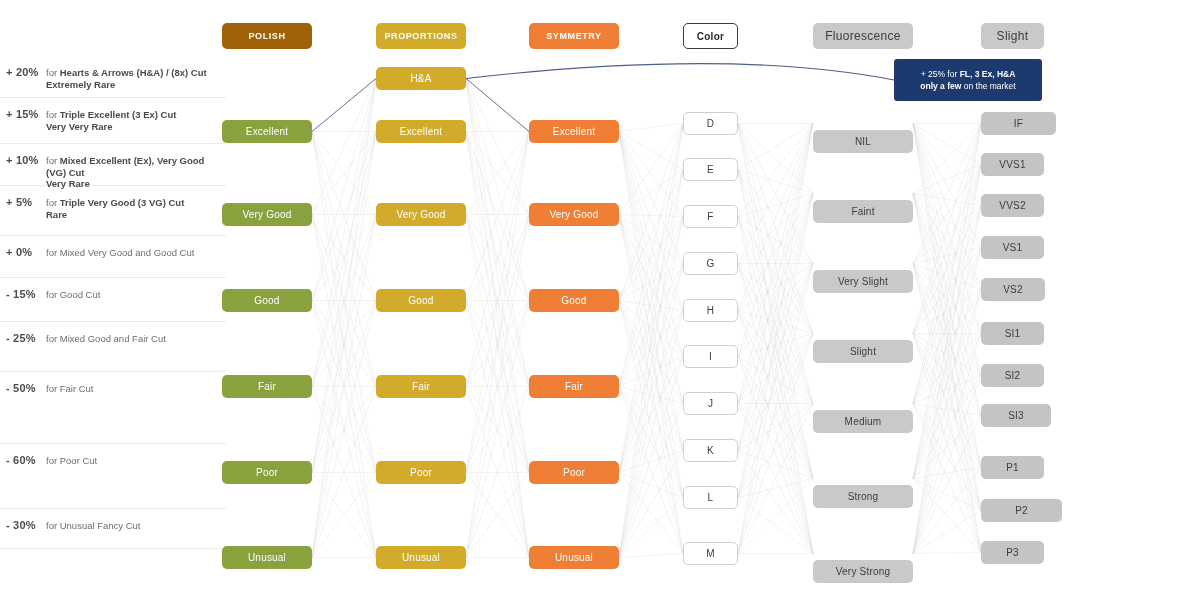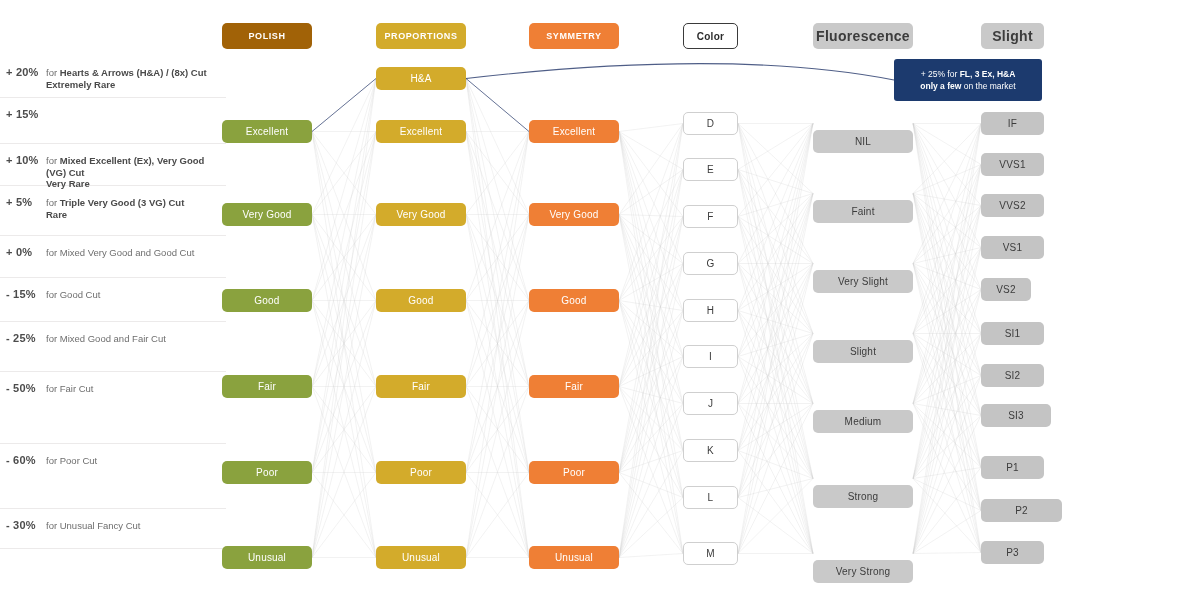--- a/index.html
+++ b/index.html
@@ -53,21 +53,21 @@
     height: 26px; border-radius: 5px;
     display: flex; align-items: center; justify-content: center;
     font-size: 9px; font-weight: bold; letter-spacing: .6px;
     color: #ffffff;
   }
   .colhead.outline {
     background: #ffffff; color: #2b2b2b;
     border: 1.4px solid #3a3a3a; letter-spacing: .3px;
     font-size: 10px;
   }
-  .colhead.grey { background: #c9c9c9; color: #3c3c3c; letter-spacing:.3px; font-size:14px; font-weight:bold;}
+  .colhead.grey { background: #c9c9c9; color: #3c3c3c; letter-spacing:.3px; font-size:12px; font-weight:normal;}
 
   
   .node {
     position: absolute; z-index: 3;
     height: 23px; border-radius: 5px;
     display: flex; align-items: center; justify-content: center;
     font-size: 10px; color: #ffffff;
     letter-spacing: .2px;
     white-space: nowrap;
   }
@@ -396,20 +396,21 @@
       <path d="M 466 78.5 Q 730 48 894 80" fill="none" stroke="#3c4d7a" stroke-width="1.1" opacity="0.9"></path>
     </svg>
 
   <div id="premium-panel">
       <div class="prow" style="top: 0px; height: 42px;">
         <div class="pct">+ 20%</div>
         <div class="desc">for <b>Hearts &amp; Arrows (H&amp;A) / (8x) Cut<br>Extremely Rare</b></div>
       </div>
       <div class="prow" style="top: 42px; height: 46px;">
         <div class="pct">+ 15%</div>
+        <div class="desc">for <b>Triple Excellent (3 Ex) Cut<br>Very Very Rare</b></div>
       </div>
       <div class="prow" style="top: 88px; height: 42px;">
         <div class="pct">+ 10%</div>
         <div class="desc">for <b>Mixed Excellent (Ex), Very Good (VG) Cut<br>Very Rare</b></div>
       </div>
       <div class="prow" style="top: 130px; height: 50px;">
         <div class="pct">+ 5%</div>
         <div class="desc">for <b>Triple Very Good (3 VG) Cut<br>Rare</b></div>
       </div>
       <div class="prow" style="top: 180px; height: 42px;">
@@ -547,33 +548,33 @@
       </div>
       <div class="node fluor" style="left: 813px; width: 100px; top: 392px;">
         <span>Medium</span>
       </div>
       <div class="node fluor" style="left: 813px; width: 100px; top: 467px;">
         <span>Strong</span>
       </div>
       <div class="node fluor" style="left: 813px; width: 100px; top: 542px;">
         <span>Very Strong</span>
       </div>
-      <div class="node clarity" style="left: 981px; width: 63px; top: 112px;">
+      <div class="node clarity" style="left: 981px; width: 75px; top: 112px;">
         <span>IF</span>
       </div>
       <div class="node clarity" style="left: 981px; width: 63px; top: 153px;">
         <span>VVS1</span>
       </div>
       <div class="node clarity" style="left: 981px; width: 63px; top: 194px;">
         <span>VVS2</span>
       </div>
       <div class="node clarity" style="left: 981px; width: 63px; top: 236px;">
         <span>VS1</span>
       </div>
-      <div class="node clarity" style="left: 981px; width: 50px; top: 278px;">
+      <div class="node clarity" style="left: 981px; width: 64px; top: 278px;">
         <span>VS2</span>
       </div>
       <div class="node clarity" style="left: 981px; width: 63px; top: 322px;">
         <span>SI1</span>
       </div>
       <div class="node clarity" style="left: 981px; width: 63px; top: 364px;">
         <span>SI2</span>
       </div>
       <div class="node clarity" style="left: 981px; width: 70px; top: 404px;">
         <span>SI3</span>

